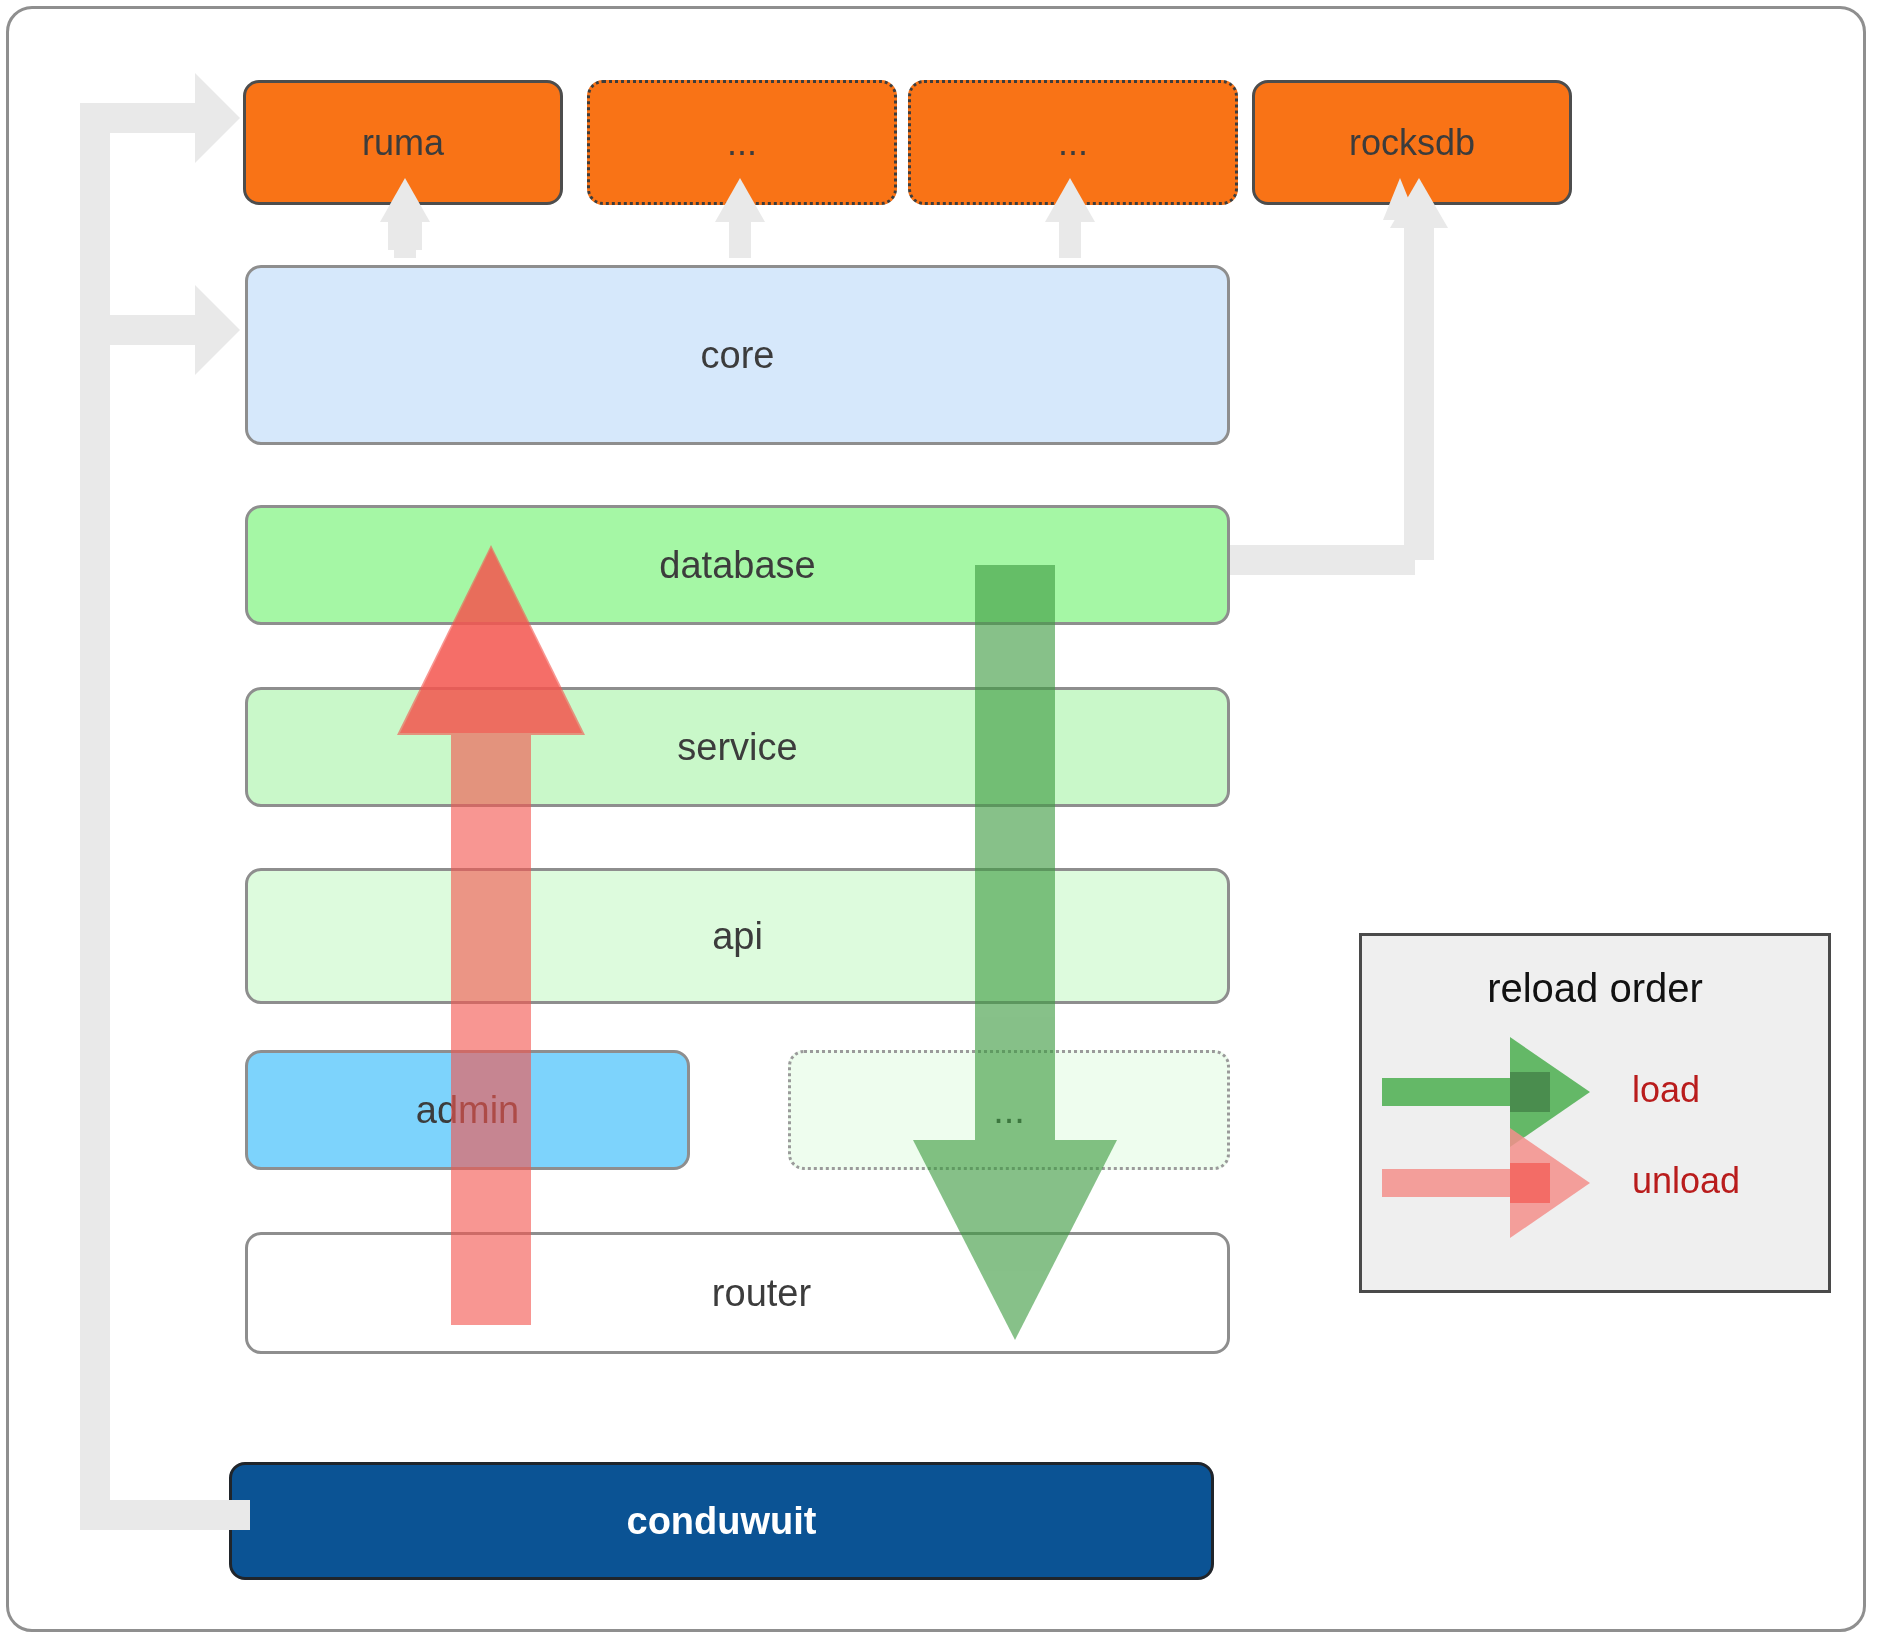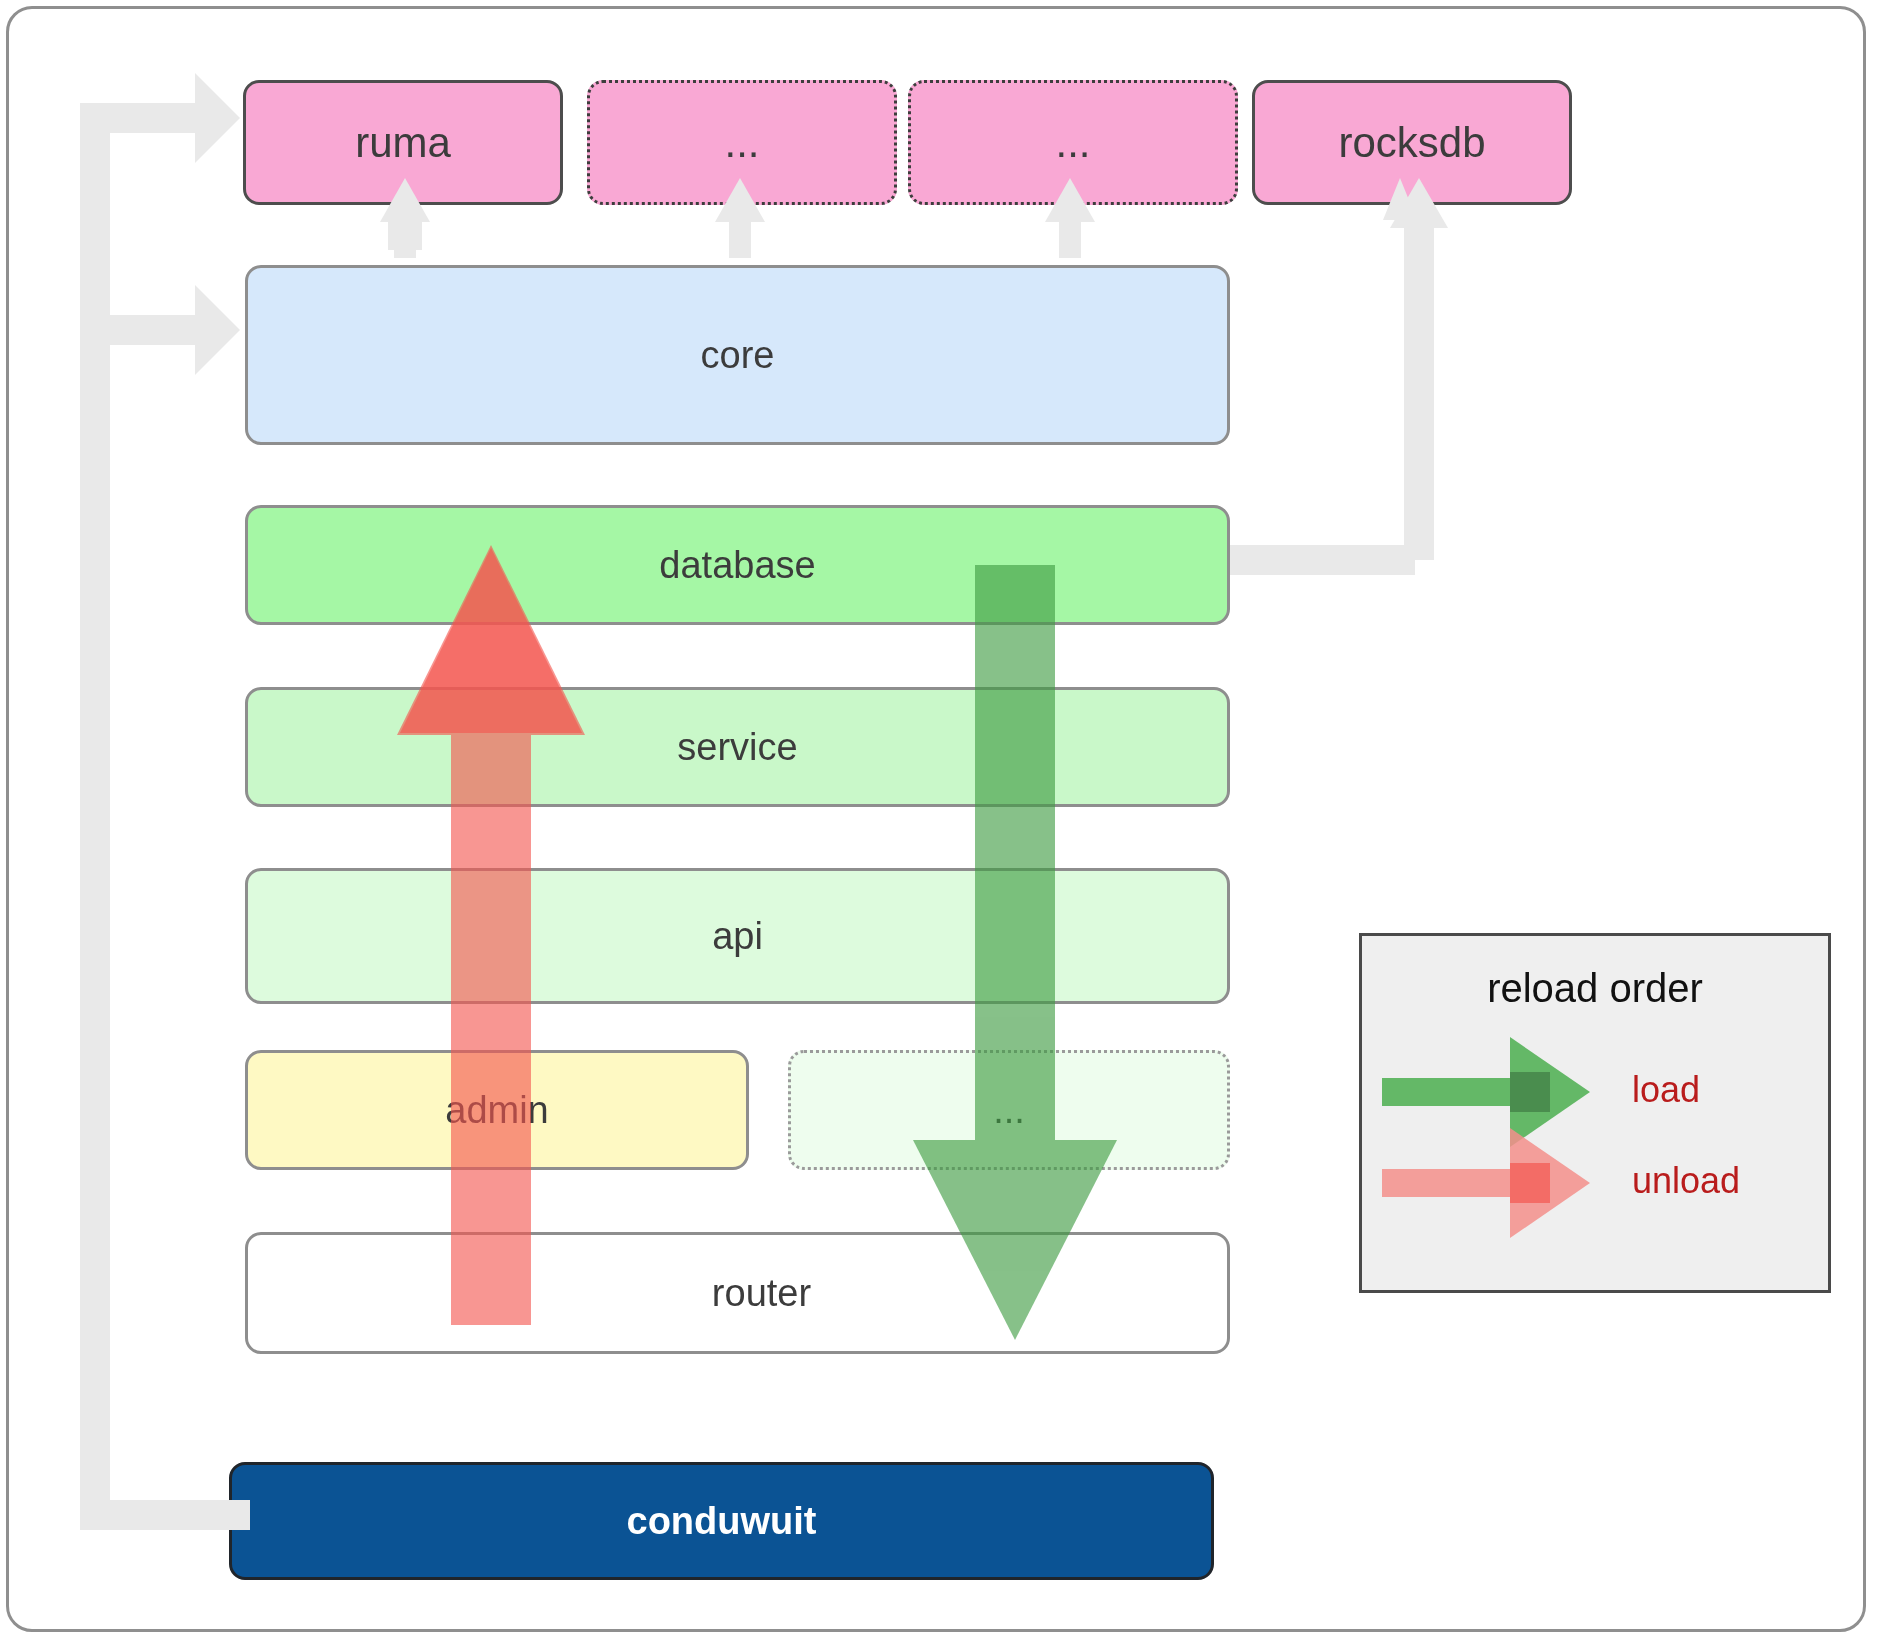--- a/index.html
+++ b/index.html
@@ -11,21 +11,21 @@
     border:3px solid #8f8f8f;border-radius:26px;background:#ffffff;box-sizing:border-box;
   }
 
   .node{
     position:absolute;box-sizing:border-box;display:flex;align-items:center;justify-content:center;
     border-radius:14px;color:#3c3c3c;
   }
   .node .lbl{position:relative;z-index:3;pointer-events:none;}
 
   
-  .top{background:#f9a8d4;border:3px solid #4d4d4d;border-radius:16px;font-size:42px;}
+  .top{background:#f97316;border:3px solid #4d4d4d;border-radius:16px;font-size:36px;}
   .top.dotted{border:3px dotted #3d3d3d;}
 
   .core{background:#d6e8fb;border:3px solid #8e8e8e;border-radius:16px;font-size:38px;}
   .lyr{border:3px solid #8e8e8e;border-radius:16px;font-size:38px;}
   .lyr.dotted{border:3px dotted #9a9a9a;}
   .router{background:#ffffff;border:3px solid #8e8e8e;border-radius:16px;font-size:38px;padding-left:48px;}
   .conduwuit{background:#0b5394;border:3px solid #20252b;border-radius:16px;font-size:38px;color:#ffffff;font-weight:bold;}
 
   .legend{
     position:absolute;background:#efefef;border:3px solid #4a4a4a;box-sizing:border-box;
@@ -95,21 +95,21 @@
   </div>
 
   <div class="node lyr" style="left:245px;top:687px;width:985px;height:120px;background:#c9f8c9;">
     <span class="lbl">service</span>
   </div>
 
   <div class="node lyr" style="left:245px;top:868px;width:985px;height:136px;background:#ddfbdd;">
     <span class="lbl">api</span>
   </div>
 
-  <div class="node lyr" style="left:245px;top:1050px;width:504px;height:120px;background:#fef9c3;text-align:right;">
+  <div class="node lyr" style="left:245px;top:1050px;width:445px;height:120px;background:#7dd3fc;text-align:right;">
     <span class="lbl">admin</span>
   </div>
 
   <div class="node lyr dotted" style="left:788px;top:1050px;width:442px;height:120px;background:#eefdee;">
     <span class="lbl">...</span>
   </div>
 
   <div class="node router" style="left:245px;top:1232px;width:985px;height:122px;">
     <span class="lbl">router</span>
   </div>

